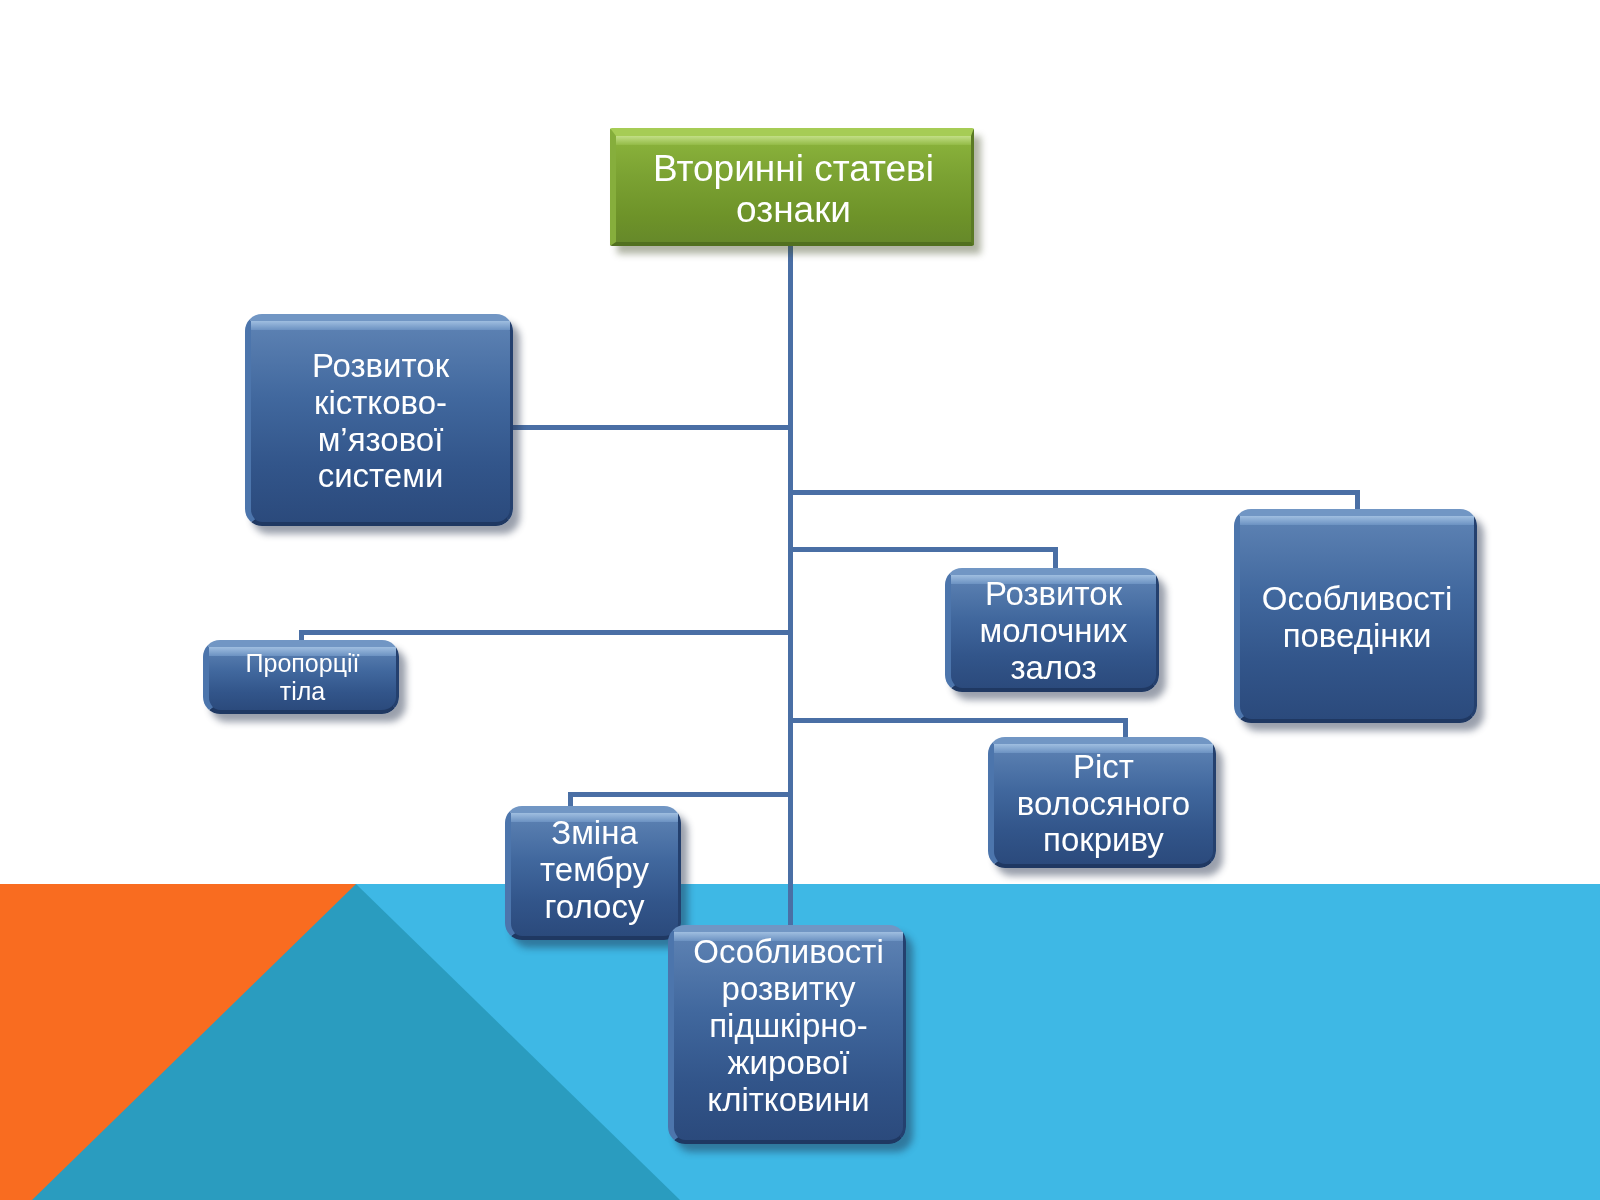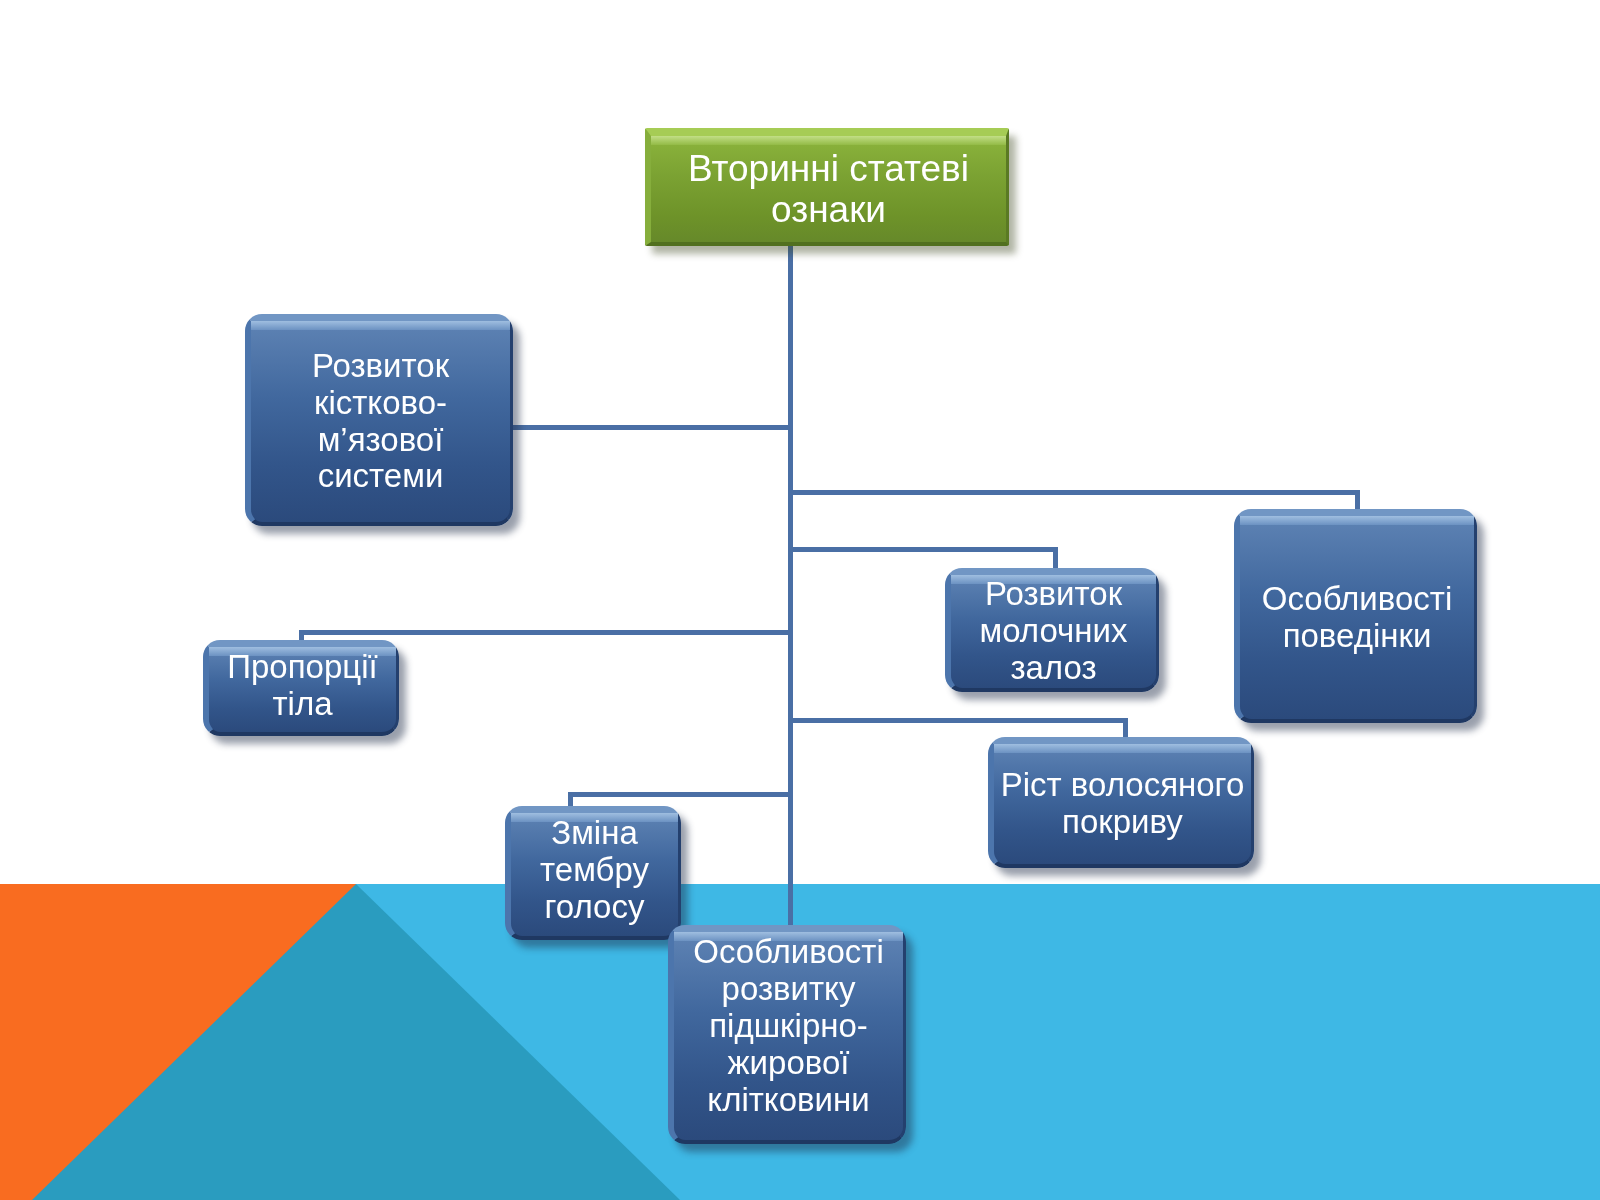--- a/index.html
+++ b/index.html
@@ -107,27 +107,27 @@
   .node-green::before {
     content: "";
     position: absolute;
     left: 0; right: 0; top: 0;
     height: 9px;
     background: linear-gradient(180deg, #C2DE86 0%, #93BB46 100%);
     z-index: 2;
   }
 
   
-  #node-root      { left: 610px;  top: 128px; width: 364px;  height: 118px; font-size: 37px; margin-left: 35px; }
+  #node-root      { left: 610px;  top: 128px; width: 364px;  height: 118px; font-size: 37px; }
   #node-skeletal  { left: 245px;  top: 314px; width: 268px;  height: 212px; font-size: 33px; }
-  #node-body      { left: 203px;  top: 640px; width: 196px;  height: 96px;  font-size: 33px; }
+  #node-body      { left: 203px;  top: 640px; width: 196px;  height: 74px;  font-size: 25px; }
   #node-voice     { left: 480px;  top: 806px; width: 176px;  height: 134px; font-size: 33px; margin-left: 25px; }
   #node-fat       { left: 668px;  top: 925px; width: 238px;  height: 219px; font-size: 33px; }
   #node-mammary   { left: 945px;  top: 568px; width: 214px;  height: 124px; font-size: 33px; }
-  #node-hair      { left: 988px;  top: 737px; width: 266px;  height: 131px; font-size: 33px; }
+  #node-hair      { left: 988px;  top: 737px; width: 228px;  height: 131px; font-size: 33px; }
   #node-behaviour { left: 1234px; top: 509px; width: 243px;  height: 214px; font-size: 33px; }
 
   
   #node-body .label,
   #node-voice .label,
   #node-fat .label { overflow: visible; }
   #node-body, #node-voice, #node-fat { align-items: flex-start; padding-top: 2px; }
 </style>
 </head>
 <body>

